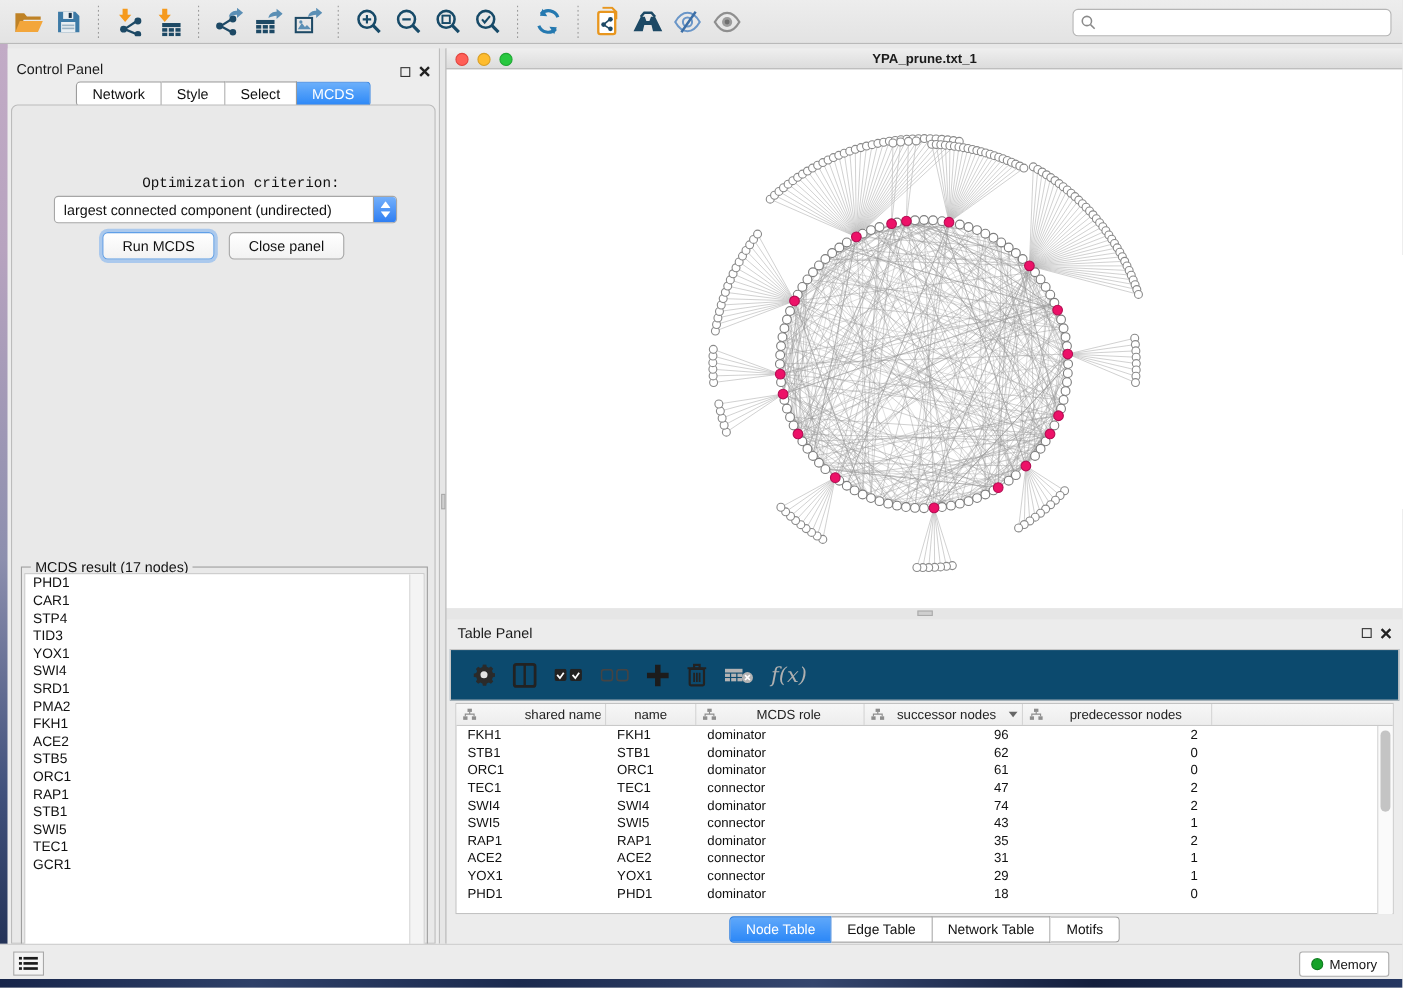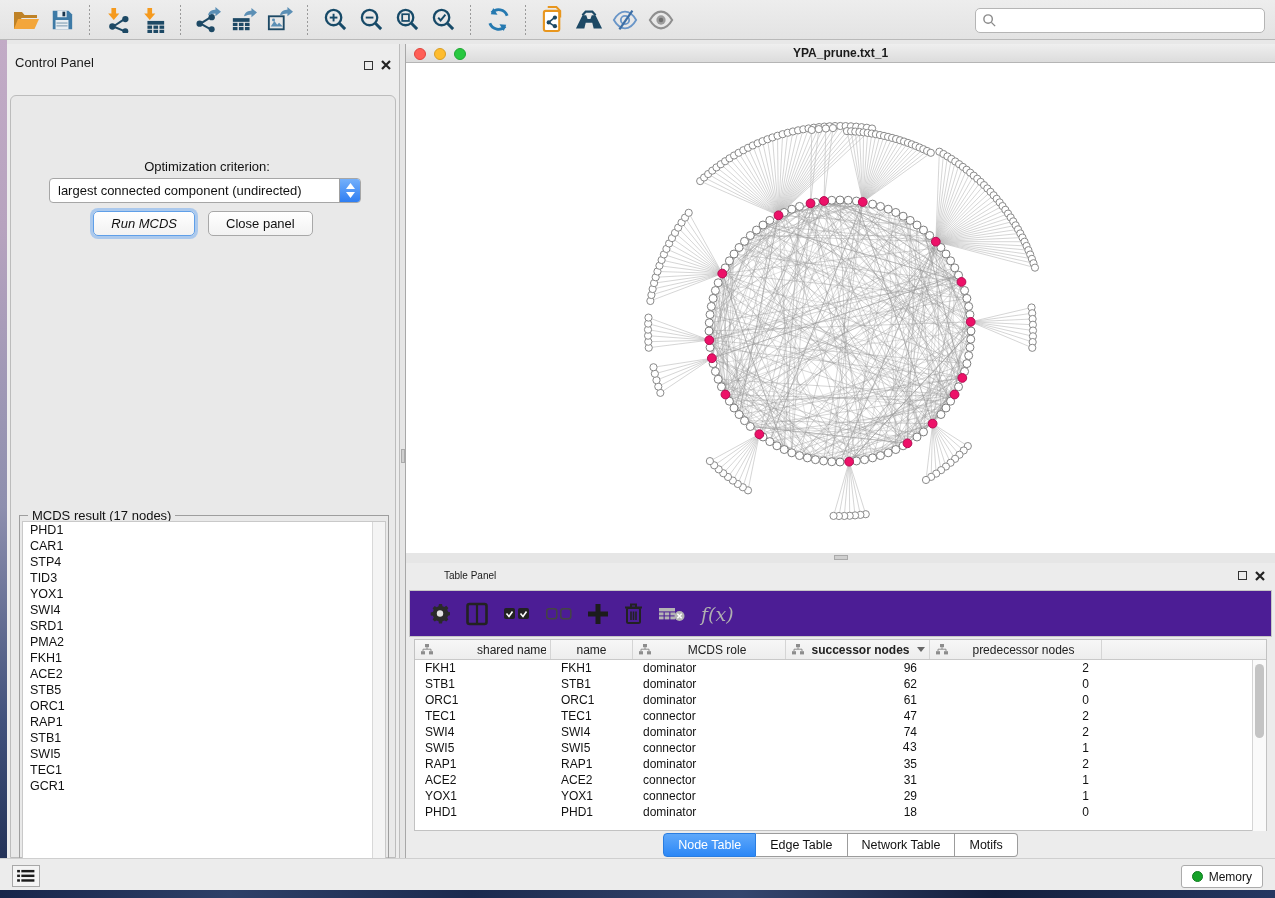--- a/index.html
+++ b/index.html
@@ -32,31 +32,31 @@
   .float-ico { width:9px; height:9px; border:1.5px solid #333; display:inline-block; }
   .close-ico svg { display:block; }
   .cp-tabs { position:absolute; left:0; top:30px; width:100%; display:flex; justify-content:center; }
   .cp-tab { font-size:13px; color:#111; background:#fff; border:1px solid #9c9c9c; border-left-width:0;
             padding:3px 14px; cursor:default; }
   .cp-tab:first-child { border-left-width:1px; border-radius:4px 0 0 4px; }
   .cp-tab:last-child { border-radius:0 4px 4px 0; }
   .cp-tab.sel { background:linear-gradient(#6cb0fb,#2b87f7); color:#fff; border-color:#2a7de0; }
   .cp-inner { position:absolute; left:3px; top:51px; width:386px; height:763px; background:#e9e9e9;
               border:1px solid #bcbcbc; border-radius:6px 6px 0 0; }
-  .opt-label { position:absolute; left:4px; top:63px; width:100%; text-align:center; font-size:13px; color:#111; }
+  .opt-label { position:absolute; left:16px; top:63px; width:100%; text-align:center; font-size:13px; color:#111;font-family:Liberation Mono, monospace; }
   .dropdown { position:absolute; left:38px; top:82px; width:312px; height:25px; background:#fff;
               border:1px solid #a6a6a6; border-radius:4px; display:flex; align-items:center; overflow:hidden; }
   .dropdown .dd-text { flex:1; font-size:13px; color:#111; padding-left:8px; white-space:nowrap; }
   .dd-stepper { width:21px; height:100%; background:linear-gradient(#74b0fb,#2f7ef2); border-left:1px solid #9f9f9f;
                 display:flex; flex-direction:column; align-items:center; justify-content:center; gap:3px; }
   .dd-stepper svg { display:block; }
   .btnrow { position:absolute; left:0; top:115px; width:100%; display:flex; justify-content:center; gap:13px; }
   .pbtn { font-size:13px; color:#111; background:linear-gradient(#ffffff,#f2f2f2); border:1px solid #a8a8a8;
           border-radius:5px; padding:4px 17px; font-family:"Liberation Sans",sans-serif; }
-  .pbtn.focused { border-color:#5f9fe8; box-shadow:0 0 0 3px rgba(120,175,240,.55);font-style:italic; }
+  .pbtn.focused { border-color:#5f9fe8; box-shadow:0 0 0 3px rgba(120,175,240,.55); }
   .groupbox { position:absolute; left:8px; top:419px; width:370px; height:369px; border:1px solid #9e9e9e; }
   .gb-title { position:absolute; left:8px; top:-8px; background:#e9e9e9; padding:0 4px; font-size:13px; color:#111; }
   .mcds-list { position:absolute; left:2px; top:5px; width:364px; height:360px; background:#fff;
                border:1px solid #c9c9c9; overflow:hidden; }
   .mcds-item { font-size:12.5px; color:#111; padding-left:7px; height:16px; line-height:16px; }
   .mcds-scroll { position:absolute; right:0; top:0; width:13px; height:100%; background:#f4f4f4; border-left:1px solid #d8d8d8; }
 
   
   .v-divider { left:399px; top:44px; width:7px; height:814px; background:#e6e6e6; border-left:1px solid #bdbdbd; border-right:1px solid #a8a8a8; }
   .v-handle { position:absolute; left:1px; top:405px; width:4px; height:14px; background:#cfcfcf; border:1px solid #aaa; }
@@ -71,22 +71,22 @@
   .light { width:12px; height:12px; border-radius:50%; }
   .light.red { background:#ff5f57; border:1px solid #e0443e; }
   .light.yellow { background:#febc2e; border:1px solid #d89e24; }
   .light.green { background:#28c840; border:1px solid #1ea733; }
   .net-title { font-size:12px; font-weight:bold; color:#1a1a1a; }
   .net-canvas { width:869px; height:490px; background:#fff; }
 
   
   .table-panel { left:406px; top:563px; width:869px; height:295px; background:#ececec; }
   .tp-titlebar { height:25px; display:flex; align-items:center; padding:0 10px; }
-  .tp-title { font-size:10px; color:#1a1a1a;margin-left:28px; }
-  .tp-toolbar { position:absolute; left:3px; top:27px; width:863px; height:47px; background:#4c1d95;
+  .tp-title { font-size:13px; color:#1a1a1a; }
+  .tp-toolbar { position:absolute; left:3px; top:27px; width:863px; height:47px; background:#0c4a6e;
                 border:1px solid #c6c6c6; display:flex; padding-left:20px; }
   .tpi { margin-right:16px; display:flex; align-items:center; justify-content:center; }
   .fx { font-family:"DejaVu Serif", serif; font-style:italic; font-size:19px; color:#b0b0b0; }
   .tbl-wrap { position:absolute; left:8px; top:76px; width:853px; height:192px; background:#fff; border:1px solid #c2c2c2; }
   .tbl-header { display:flex; height:20px; background:linear-gradient(#f7f7f7,#ededed); border-bottom:1px solid #c9c9c9; }
   .th { display:flex; align-items:center; border-right:1px solid #d5d5d5; padding:0 4px; font-size:12px; color:#222; }
   .th .th-label { flex:1; text-align:center; white-space:nowrap; overflow:hidden; }
   .tree-ico { margin:0 2px; flex:0 0 auto; }
   .sort-chev { width:0; height:0; border-left:4px solid transparent; border-right:4px solid transparent;
                border-top:5px solid #666; margin-left:2px; }
@@ -282,20 +282,26 @@
     <span class="cp-title">Control Panel</span>
     <span class="win-btns">
       <span class="float-ico"></span>
       <span class="close-ico">
           <svg width="10" height="10" viewBox="0 0 10 10">
             <path d="M1 1l8 8M9 1l-8 8" stroke="#222" stroke-width="2.2"></path>
           </svg>
         </span>
     </span>
   </div>
+  <div class="cp-tabs">
+      <div class="cp-tab">Network</div>
+      <div class="cp-tab">Style</div>
+      <div class="cp-tab">Select</div>
+      <div class="cp-tab sel">MCDS</div>
+    </div>
   <div class="cp-inner">
     <div class="opt-label">Optimization criterion:</div>
     <div class="dropdown">
       <span class="dd-text">largest connected component (undirected)</span>
       <span class="dd-stepper">
         <svg width="9" height="6" viewBox="0 0 9 6">
             <path d="M0 6l4.5-6L9 6z" fill="#fff"></path>
           </svg>
         <svg width="9" height="6" viewBox="0 0 9 6">
             <path d="M0 0l4.5 6L9 0z" fill="#fff"></path>
@@ -1292,21 +1298,21 @@
         </div>
         <div class="th" style="width: 153px;">
           <svg width="12" height="11" viewBox="0 0 12 11" class="tree-ico">
             <rect x="4" y="0" width="4" height="3.2" fill="#8d8d8d"></rect>
             <rect x="0" y="7.2" width="4" height="3.2" fill="#8d8d8d"></rect>
             <rect x="8" y="7.2" width="4" height="3.2" fill="#8d8d8d"></rect>
             <path d="M6 3.2v2M2 7.2V5.2h8v2" stroke="#8d8d8d" fill="none"></path>
           </svg>
           <span class="th-label">MCDS role</span>
         </div>
-        <div class="th" style="width: 144px; font-weight: bold;">
+        <div class="th" style="width: 144px;">
           <svg width="12" height="11" viewBox="0 0 12 11" class="tree-ico">
             <rect x="4" y="0" width="4" height="3.2" fill="#8d8d8d"></rect>
             <rect x="0" y="7.2" width="4" height="3.2" fill="#8d8d8d"></rect>
             <rect x="8" y="7.2" width="4" height="3.2" fill="#8d8d8d"></rect>
             <path d="M6 3.2v2M2 7.2V5.2h8v2" stroke="#8d8d8d" fill="none"></path>
           </svg>
           <span class="th-label">successor nodes</span>
           <span class="sort-chev"></span>
         </div>
         <div class="th" style="width: 172px;">
@@ -1352,21 +1358,21 @@
           <div class="td" style="width: 136px; padding: 0px 0px 0px 10px;">SWI4</div>
           <div class="td" style="width: 82px; padding: 0px 0px 0px 10px;">SWI4</div>
           <div class="td" style="width: 153px; padding: 0px 0px 0px 10px;">dominator</div>
           <div class="td num" style="width: 144px; padding: 0px 13px 0px 0px;">74</div>
           <div class="td num" style="width: 172px; padding: 0px 13px 0px 0px;">2</div>
         </div>
         <div class="tr">
           <div class="td" style="width: 136px; padding: 0px 0px 0px 10px;">SWI5</div>
           <div class="td" style="width: 82px; padding: 0px 0px 0px 10px;">SWI5</div>
           <div class="td" style="width: 153px; padding: 0px 0px 0px 10px;">connector</div>
-          <div class="td num" style="width: 144px; padding: 0px 13px 0px 0px; font-family: Liberation Mono, monospace;">43</div>
+          <div class="td num" style="width: 144px; padding: 0px 13px 0px 0px;">43</div>
           <div class="td num" style="width: 172px; padding: 0px 13px 0px 0px;">1</div>
         </div>
         <div class="tr">
           <div class="td" style="width: 136px; padding: 0px 0px 0px 10px;">RAP1</div>
           <div class="td" style="width: 82px; padding: 0px 0px 0px 10px;">RAP1</div>
           <div class="td" style="width: 153px; padding: 0px 0px 0px 10px;">dominator</div>
           <div class="td num" style="width: 144px; padding: 0px 13px 0px 0px;">35</div>
           <div class="td num" style="width: 172px; padding: 0px 13px 0px 0px;">2</div>
         </div>
         <div class="tr">

